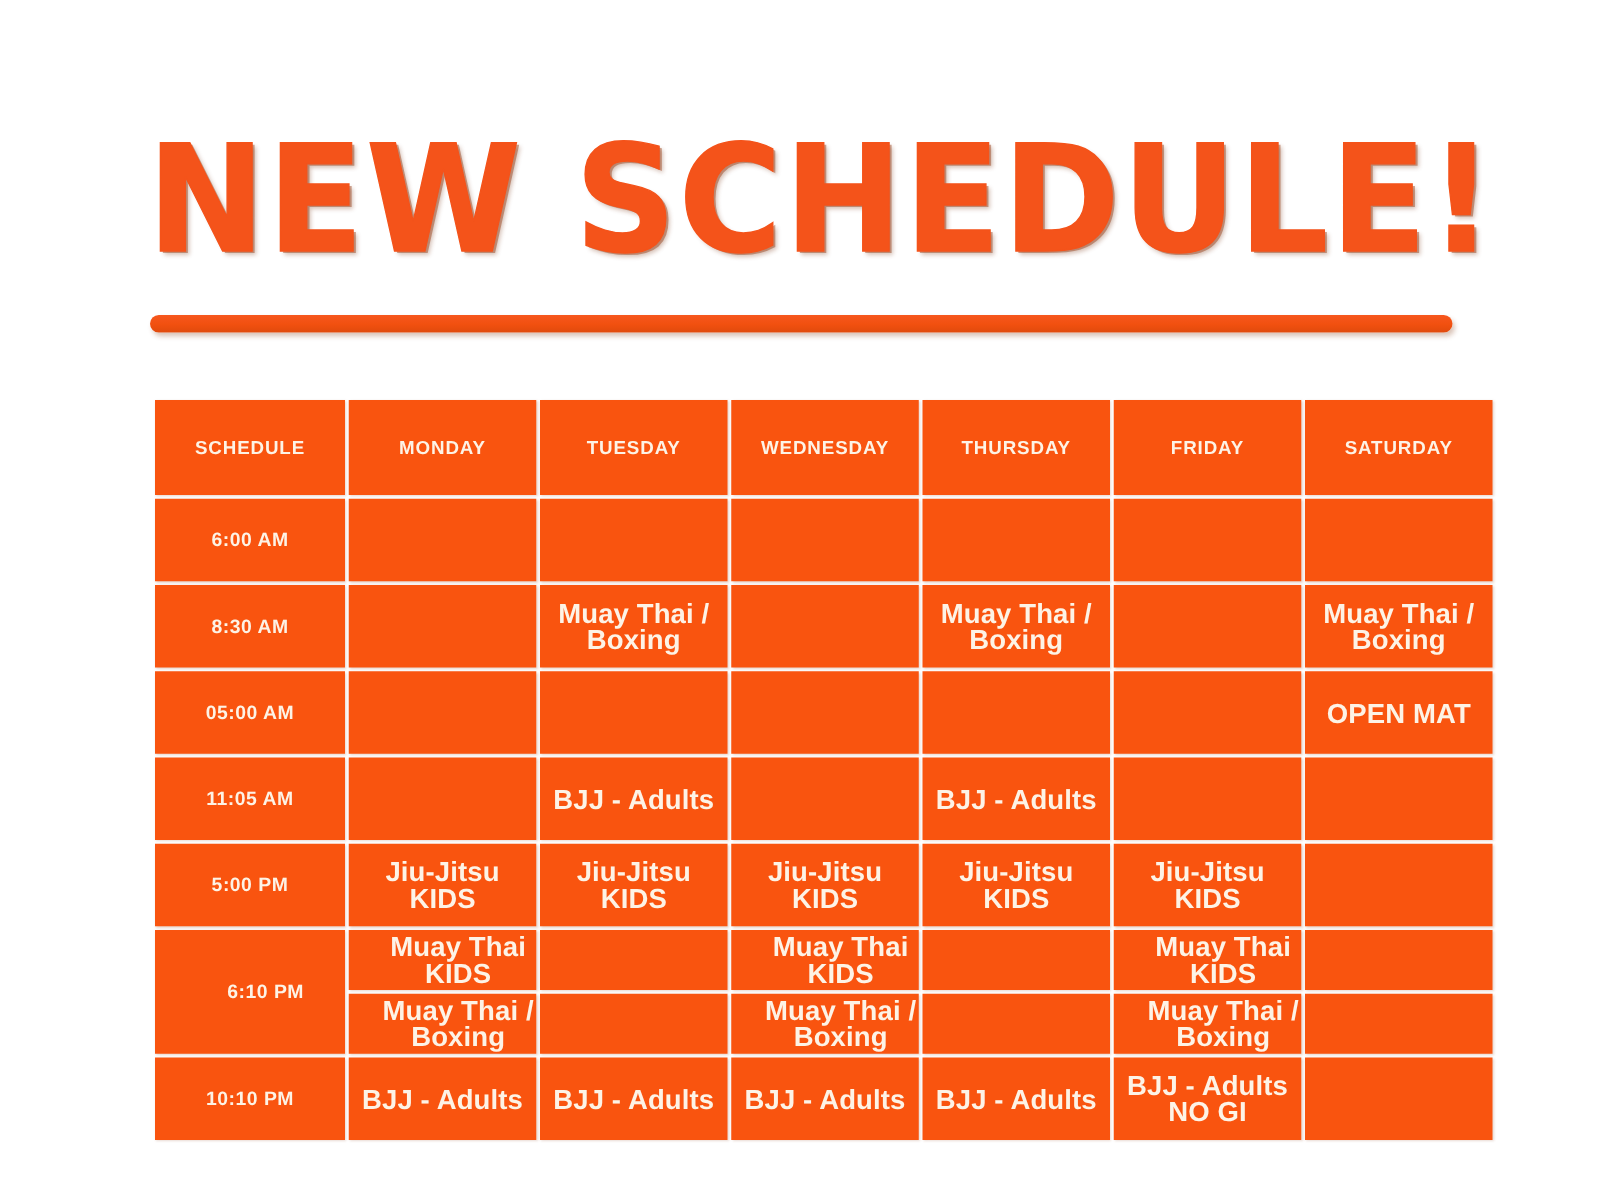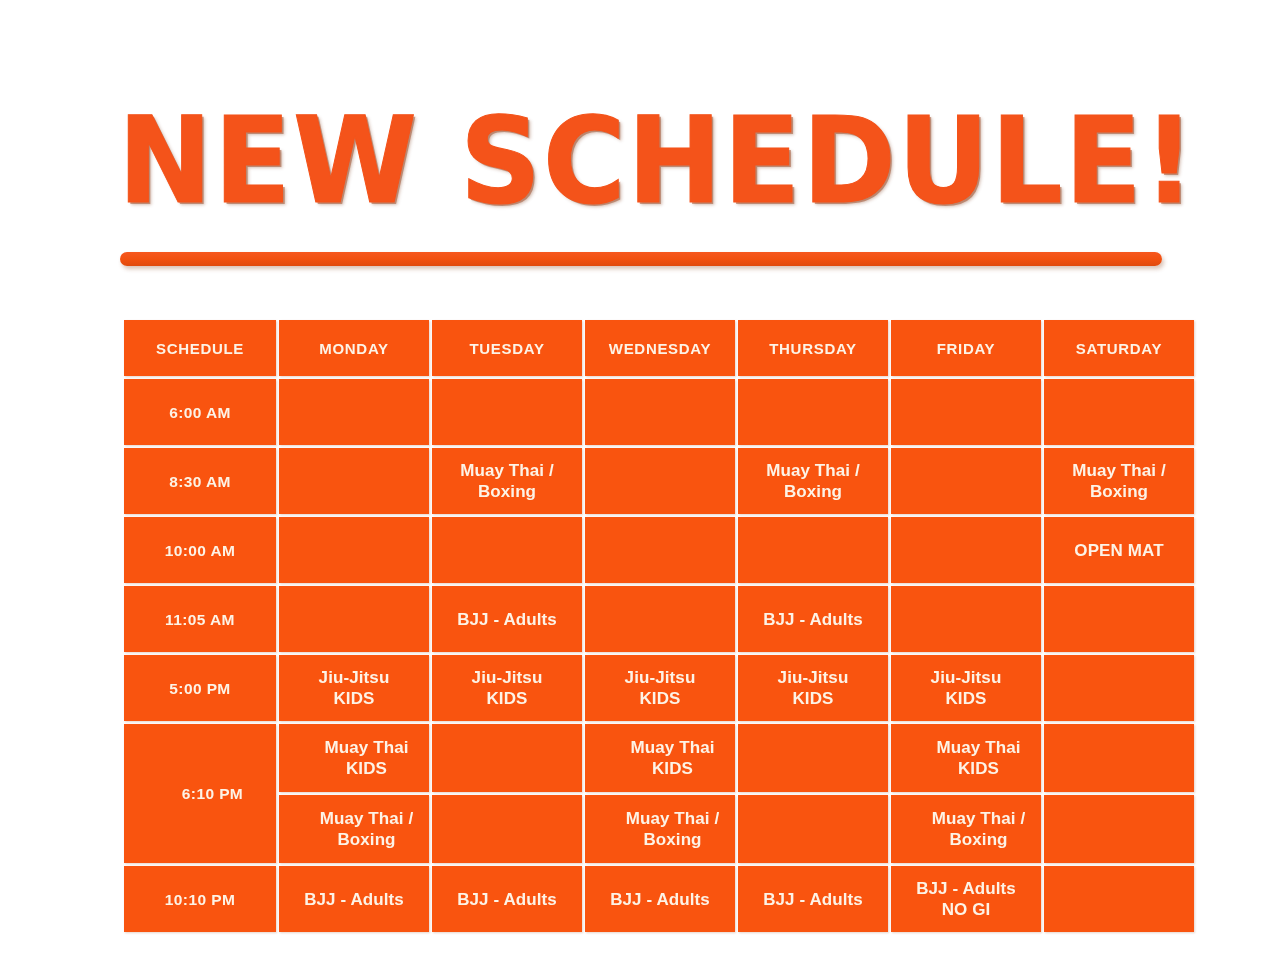--- a/index.html
+++ b/index.html
@@ -78,42 +78,42 @@
     text-align: center;
     vertical-align: middle;
     padding: 0;
     border: 0;
     box-shadow: 1px 1px 2px rgba(140,60,20,0.22);
   }
   col.c-time  { width: 152px; }
   col.c-day   { width: 150px; }
 
   .sched-table thead th {
-    height: 56px;
+    height: 76px;
     font-size: 15px;
     font-weight: 700;
     letter-spacing: 0.7px;
     text-transform: uppercase;
   }
 
   .sched-table tbody td {
     height: 66px;
     font-size: 17px;
     font-weight: 700;
     line-height: 21px;
   }
   .sched-table tbody td.time-cell {
     font-size: 15.5px;
     letter-spacing: 0.4px;
   }
   .sched-table tbody td.class-cell {
-    font-size: 17px;
+    font-size: 22px;
     letter-spacing: 0.1px;
   }
-  .sched-table tbody tr.half td { height: 68px; padding-left: 25px; }
+  .sched-table tbody tr.half td { height: 48px; padding-left: 25px; }
   .sched-table tbody td.rowspan-time { height: 132px; margin-top: 16px; }
 
   .cell-line { display: block; }
 </style>
 </head>
 <body>
 
 <div class="poster">
 
   <div class="title-wrap">
@@ -168,21 +168,21 @@
             <span class="cell-line">Boxing</span>
           </td>
         <td class="class-cell"></td>
         <td class="class-cell">
             <span class="cell-line">Muay Thai /</span>
             <span class="cell-line">Boxing</span>
           </td>
       </tr>
 
       <tr>
-        <td class="time-cell">10:00 AM</td>
+        <td class="time-cell">05:00 AM</td>
         <td class="class-cell"></td>
         <td class="class-cell"></td>
         <td class="class-cell"></td>
         <td class="class-cell"></td>
         <td class="class-cell"></td>
         <td class="class-cell">
             <span class="cell-line">OPEN MAT</span>
           </td>
       </tr>
 

